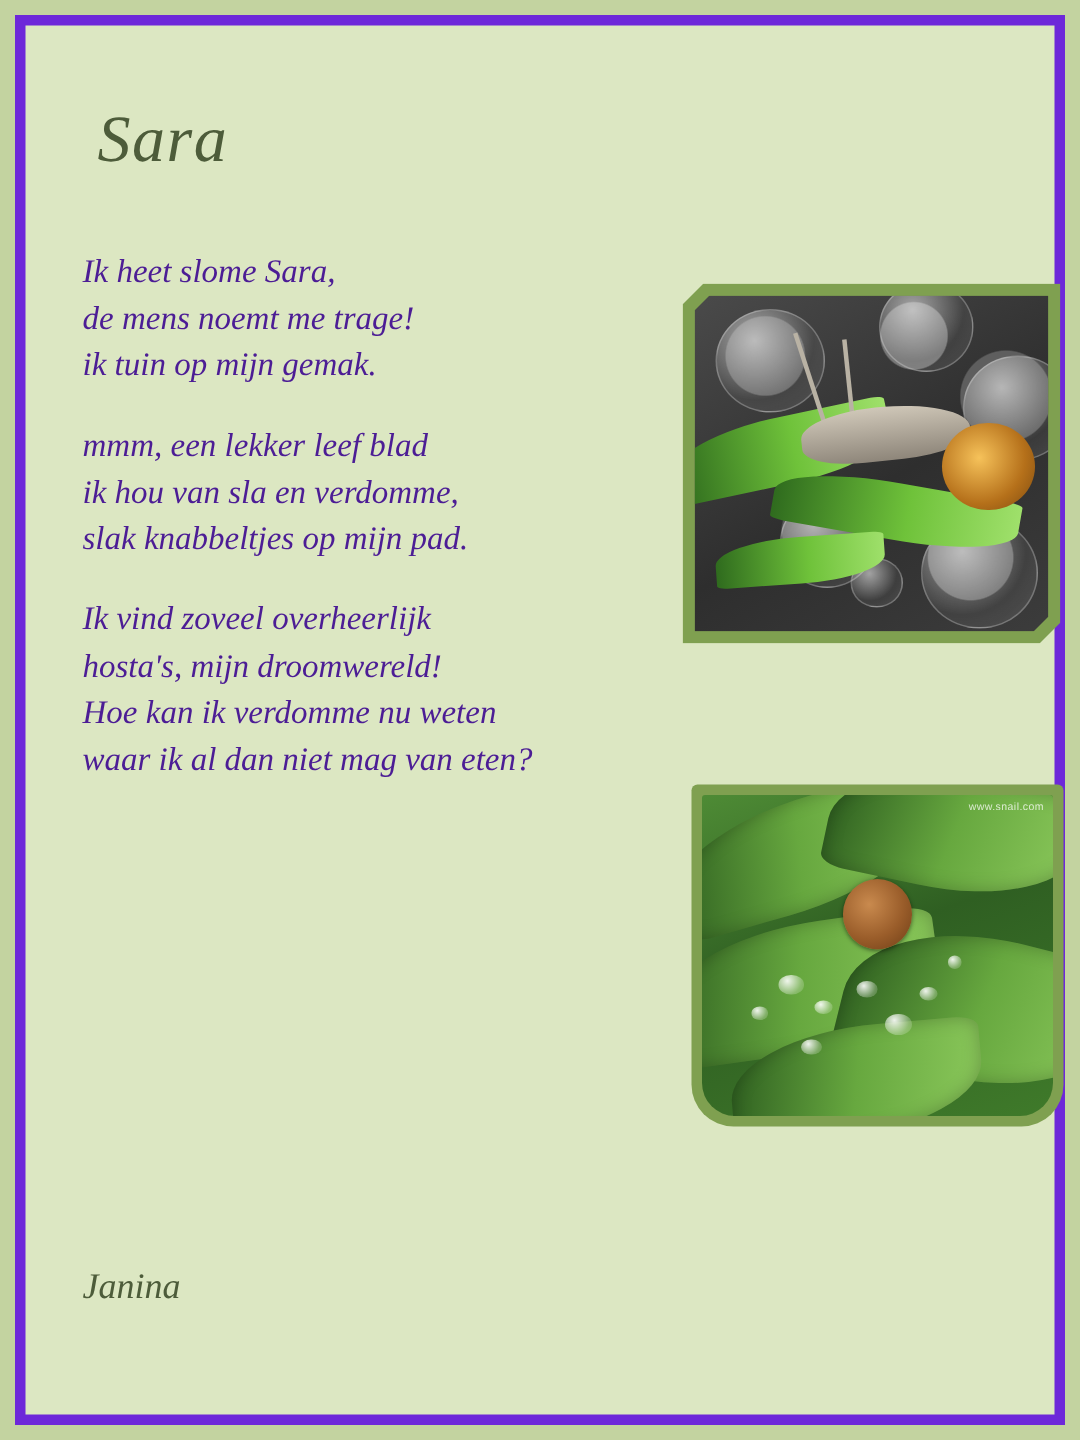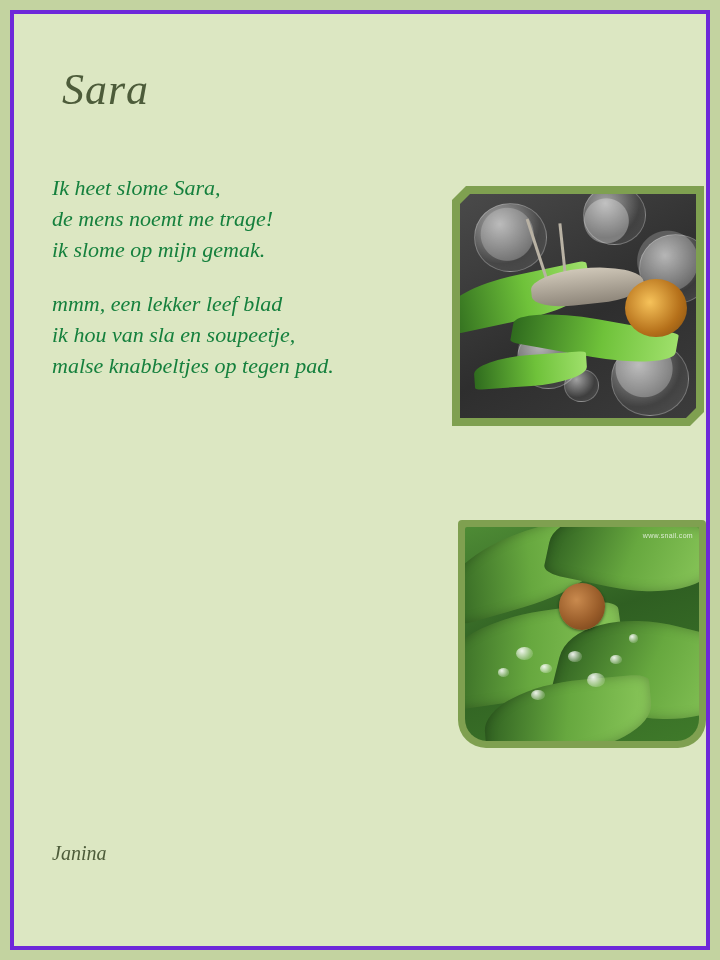--- a/index.html
+++ b/index.html
@@ -21,54 +21,54 @@
     background: #c3d3a0;
   }
   .inner-frame {
     position: absolute;
     left: 10px;
     top: 10px;
     width: 700px;
     height: 940px;
     box-sizing: border-box;
     background: #dce7c2;
-    border: 4px solid #6d28d9;
+    border: 7px solid #6d28d9;
   }
   .title {
     position: absolute;
     left: 48px;
     top: 50px;
     font-size: 44px;
     font-style: italic;
     color: #4d5c3a;
     letter-spacing: 1px;
     font-family: "Liberation Serif", serif;
   }
   .poem {
     position: absolute;
     left: 38px;
-    top: 158px;
+    top: 148px;
     width: 420px;
     font-size: 22px;
     font-style: italic;
-    color: #15803d;
+    color: #4c1d95;
     line-height: 1.42;
     font-family: "Liberation Serif", serif;
   }
   .stanza {
     margin-bottom: 22px;
   }
   .stanza .line {
     white-space: nowrap;
   }
   .signature {
     position: absolute;
     left: 38px;
     top: 828px;
-    font-size: 20px;
+    font-size: 24px;
     font-style: italic;
     color: #4d5c3a;
     font-family: "Liberation Serif", serif;
   }
 
   
   .photo1 {
     position: absolute;
     left: 438px;
     top: 172px;
@@ -198,26 +198,32 @@
 
 <div class="page">
   <div class="inner-frame">
 
     <div class="title">Sara</div>
 
     <div class="poem">
       <div class="stanza">
         <div class="line">Ik heet slome Sara,</div>
         <div class="line">de mens noemt me trage!</div>
-        <div class="line">ik slome op mijn gemak.</div>
+        <div class="line">ik tuin op mijn gemak.</div>
       </div>
       <div class="stanza">
         <div class="line">mmm, een lekker leef blad</div>
-        <div class="line">ik hou van sla en soupeetje,</div>
-        <div class="line">malse knabbeltjes op tegen pad.</div>
+        <div class="line">ik hou van sla en verdomme,</div>
+        <div class="line">slak knabbeltjes op mijn pad.</div>
+      </div>
+      <div class="stanza">
+        <div class="line">Ik vind zoveel overheerlijk</div>
+        <div class="line">hosta's, mijn droomwereld!</div>
+        <div class="line">Hoe kan ik verdomme nu weten</div>
+        <div class="line">waar ik al dan niet mag van eten?</div>
       </div>
     </div>
 
     <div class="signature">Janina</div>
 
     <div class="photo1">
       <div class="photo1-img">
         <div class="p1-bubble" style="left:6%;top:4%;width:30%;height:30%;"></div>
         <div class="p1-bubble" style="left:52%;top:-4%;width:26%;height:26%;"></div>
         <div class="p1-bubble" style="left:76%;top:18%;width:30%;height:30%;"></div>

